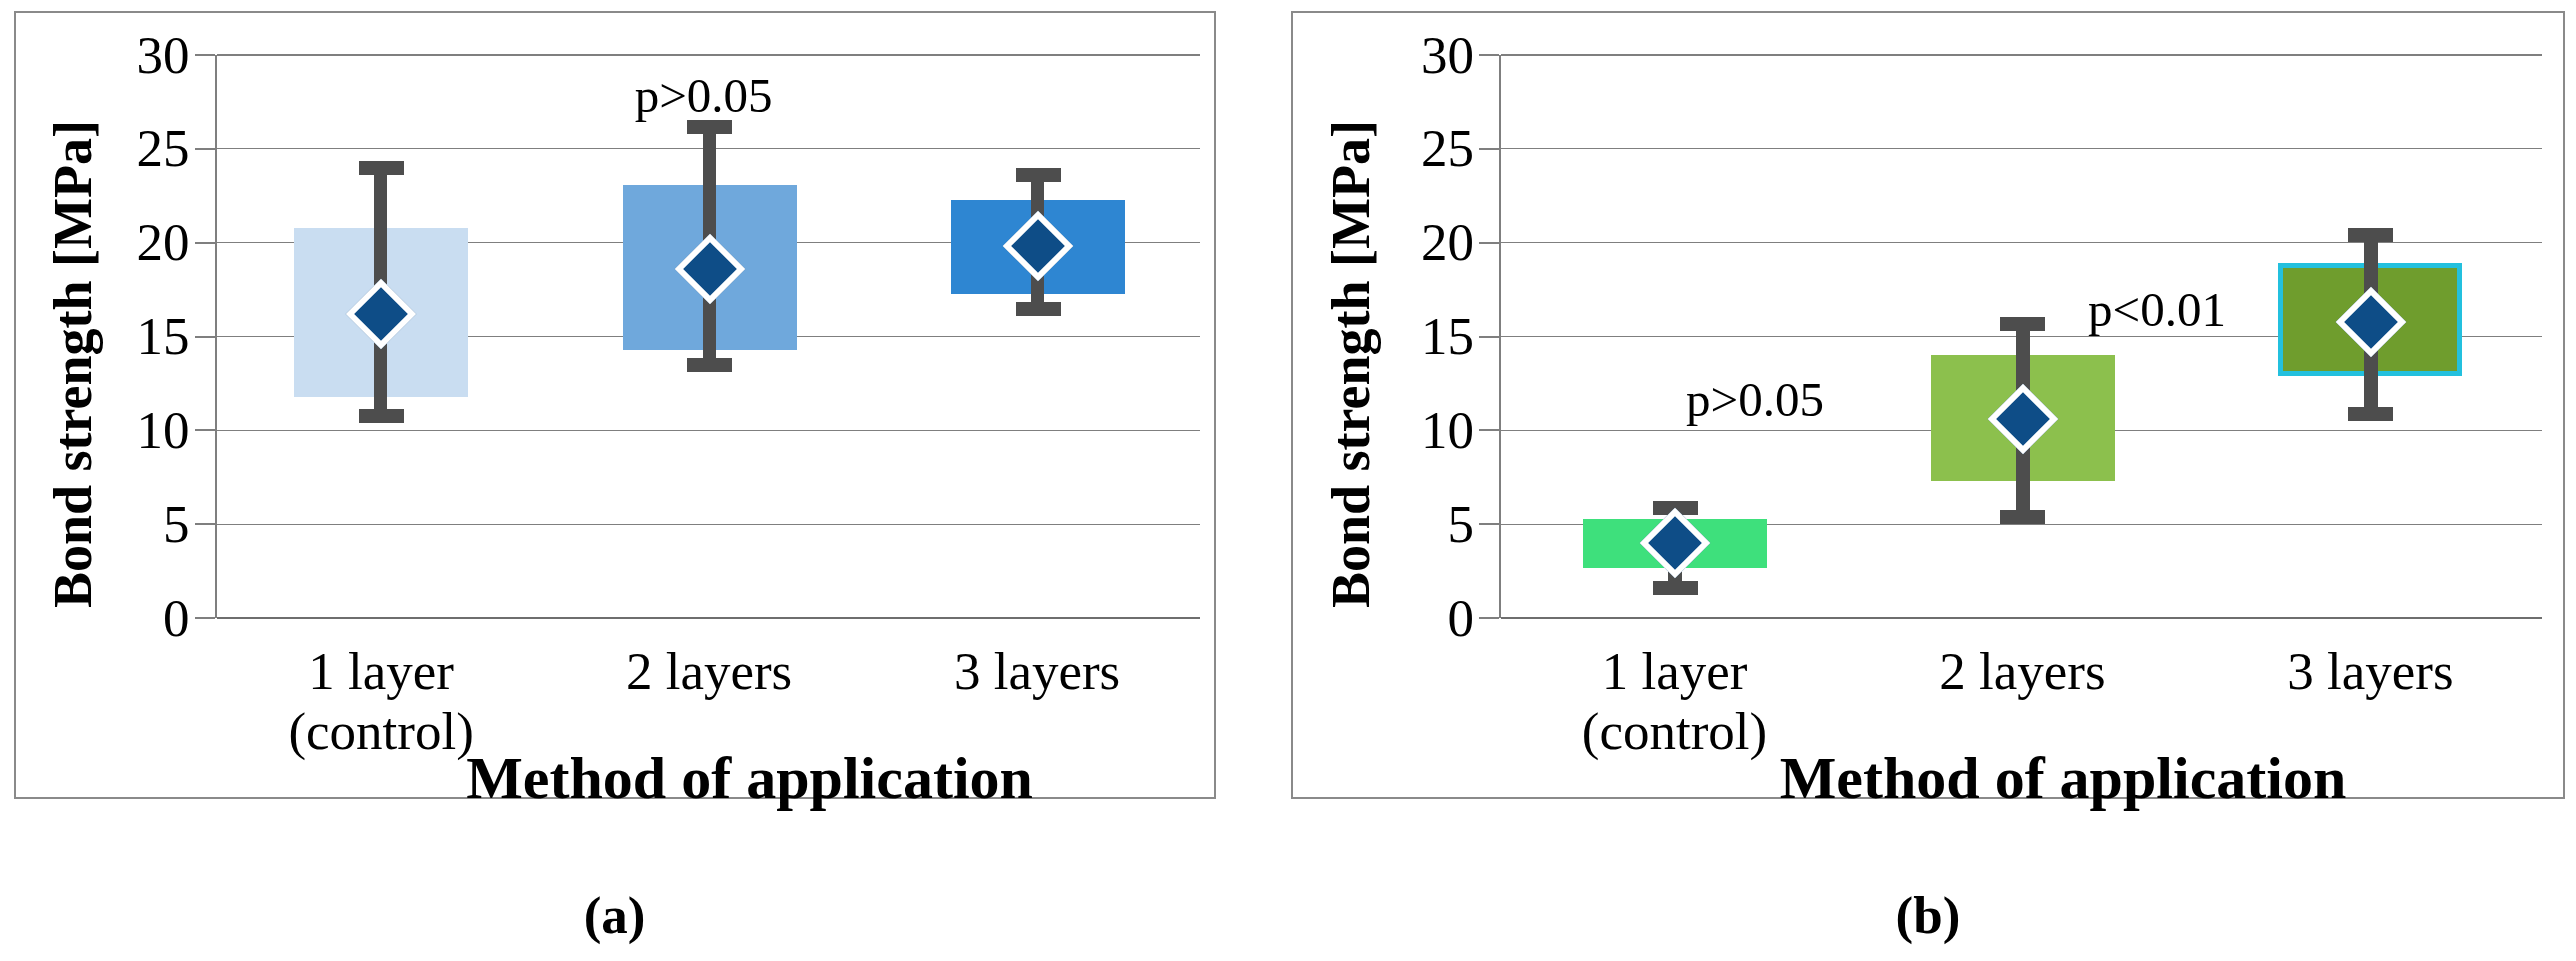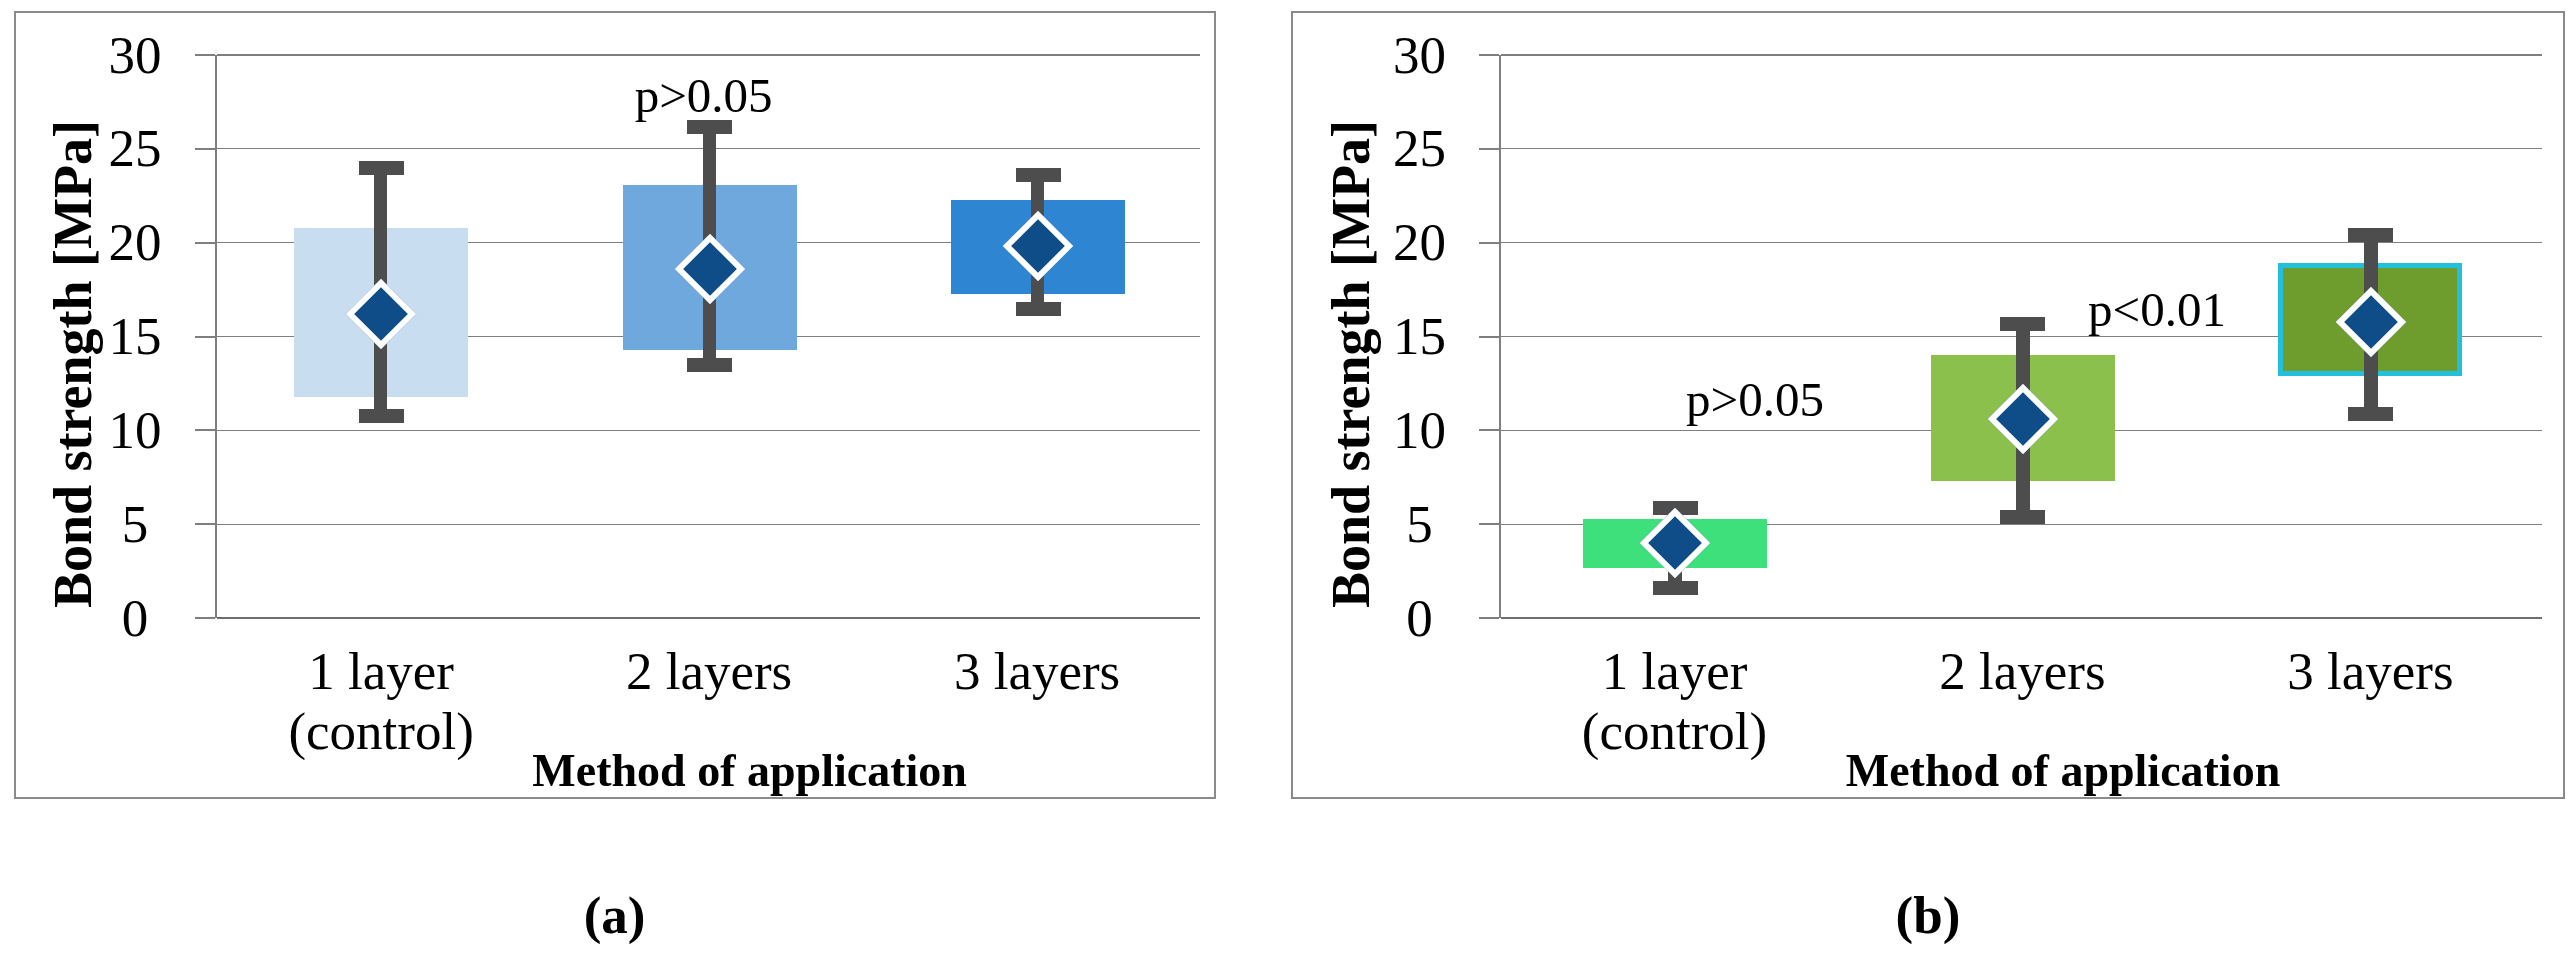--- a/index.html
+++ b/index.html
@@ -2,28 +2,28 @@
 <html style="font-size:11px"><head>
 <meta charset="utf-8">
 <style>
   html,body{margin:0;padding:0;background:#ffffff;}
   body{width:2576px;height:961px;position:relative;font-family:"Liberation Serif",serif;color:#000;}
   .panel{position:absolute;background:#fff;border:2.7px solid #8a8a8a;box-sizing:border-box;}
   .plot{position:absolute;border-left:2px solid #7f7f7f;box-sizing:border-box;}
   .gridline{position:absolute;left:0;right:0;background:#7f7f7f;height:1.4px;}
   .gridline.zero{height:2px;background:#6e6e6e;}
   .ytickstub{position:absolute;width:20.4px;height:2px;background:#7f7f7f;left:-22px;}
-  .yticklab{position:absolute;left:-136px;width:109px;text-align:center;font-size:53px;line-height:57px;}
+  .yticklab{position:absolute;left:-136px;width:109px;text-align:right;font-size:53px;line-height:57px;}
   .box{position:absolute;box-sizing:border-box;}
   .whisker-bar{position:absolute;width:13.6px;background:#4d4d4d;}
   .whisker-cap{position:absolute;width:45px;height:13.6px;background:#4d4d4d;}
   .diamond{position:absolute;width:38px;height:38px;background:#0e4d87;border:6.1px solid #ffffff;
            transform:translate(-50%,-50%) rotate(45deg);}
   .cat-label{position:absolute;text-align:center;font-size:53px;line-height:60px;}
-  .x-title{position:absolute;text-align:left;font-size:46px;font-weight:bold;white-space:nowrap;transform:translateX(-50%);}
+  .x-title{position:absolute;text-align:left;font-size:60px;font-weight:bold;white-space:nowrap;transform:translateX(-50%);}
   .y-title-wrap{position:absolute;}
   .y-title{position:absolute;left:50%;top:50%;transform:translate(-50%,-50%) rotate(-90deg);
            white-space:nowrap;font-size:54px;font-weight:bold;}
   .annotation{position:absolute;transform:translateX(-50%);font-size:49px;line-height:54px;white-space:nowrap;}
   .caption{position:absolute;text-align:center;font-size:53px;font-weight:bold;}
 </style>
 </head>
 <body>
 
 <div id="figure-root">

